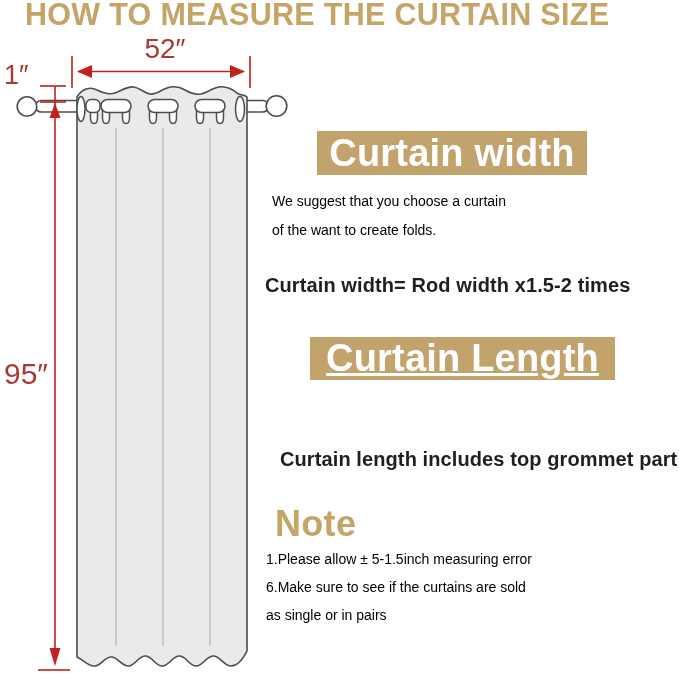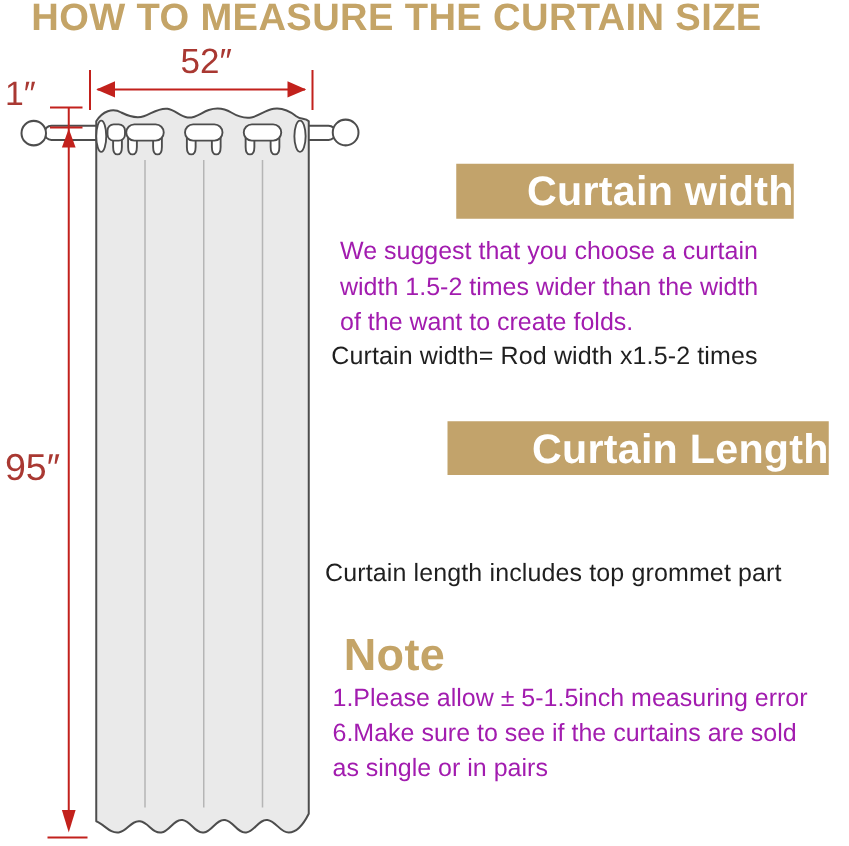--- a/index.html
+++ b/index.html
@@ -8,35 +8,35 @@
     font-family:"Liberation Sans",sans-serif;
     padding-left:43px;
   }
   .page-title{
     position:absolute;left:25px;top:-3px;
     font-size:30.5px;font-weight:bold;color:#C4A467;letter-spacing:0.3px;white-space:nowrap;
   }
   .diagram-svg{position:absolute;left:0;top:0;}
   .tan-box{
     position:absolute;background:#C2A36B;color:#ffffff;font-weight:bold;
-    display:flex;align-items:center;justify-content:flex-end;
-    font-size:33px;letter-spacing:0.2px;white-space:nowrap;margin-left:48px;
+    display:flex;align-items:center;justify-content:center;
+    font-size:38px;letter-spacing:0.2px;white-space:nowrap;
   }
   .box-width{left:317px;top:131px;width:270px;height:44px;}
-  .box-length{left:310px;top:337px;width:305px;height:43px;}
+  .box-length{left:310px;top:337px;width:305px;height:43px;text-decoration:underline;}
   .body-text{
-    position:absolute;color:#a21caf;font-size:20px;line-height:28.5px;white-space:nowrap;
+    position:absolute;color:#000000;font-size:14px;line-height:28.5px;white-space:nowrap;
   }
   .para-width{left:272px;top:187px;}
   .para-length{left:272px;top:389px;}
   .formula{
-    position:absolute;color:#1F1F1F;font-weight:normal;font-size:20px;white-space:nowrap;letter-spacing:0.1px;
+    position:absolute;color:#1F1F1F;font-weight:bold;font-size:20px;white-space:nowrap;letter-spacing:0.1px;
   }
   .formula-width{left:265px;top:274px;}
-  .formula-length{left:260px;top:448px;}
+  .formula-length{left:280px;top:448px;}
   .note-heading{
     position:absolute;left:275px;top:503px;
     font-size:36px;font-weight:bold;color:#C4A467;letter-spacing:0.3px;
   }
   .note-lines{left:266px;top:545px;line-height:28px;}
   .dim-text{fill:#A93832;font-family:"Liberation Sans",sans-serif;}
 </style>
 </head>
 <body>
 
@@ -119,21 +119,20 @@
       <polygon points="55,666 49.5,648 60.5,648" fill="#C2211C"></polygon>
       <text class="dim-text" x="4" y="384" font-size="30">95″</text>
     </g>
   </svg>
 
   <div class="tan-box box-width">
     <span>Curtain width</span>
   </div>
   <div class="body-text para-width">
     <div>We suggest that you choose a curtain</div>
-    <div>width 1.5-2 times wider than the width</div>
     <div>of the want to create folds.</div>
   </div>
   <div class="formula formula-width">Curtain width= Rod width x1.5-2 times</div>
 
   <div class="tan-box box-length">
     <span>Curtain Length</span>
   </div>
   <div class="formula formula-length">Curtain length includes top grommet part</div>
 
   <div class="note-heading">Note</div>

